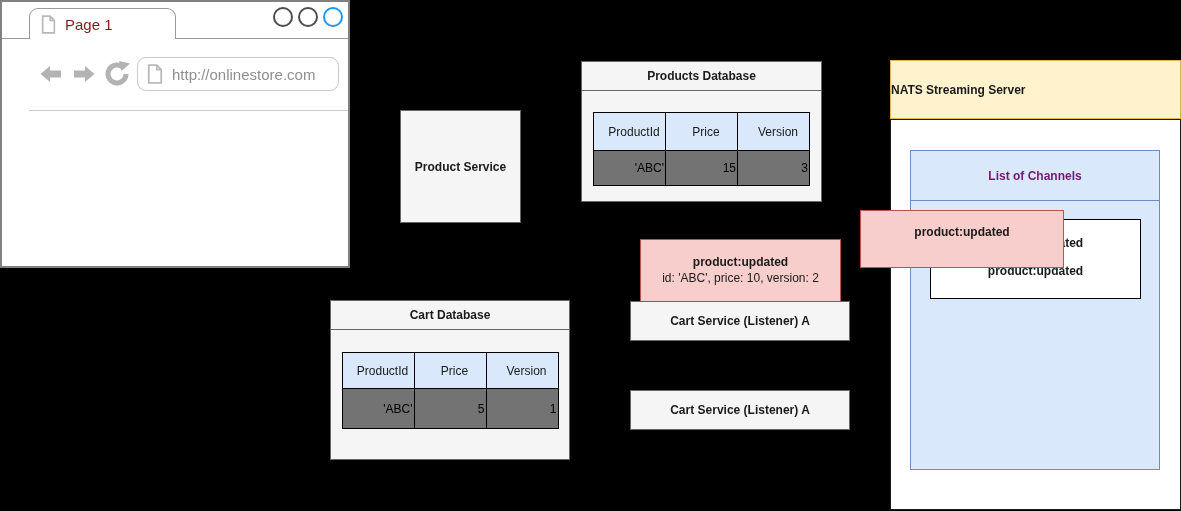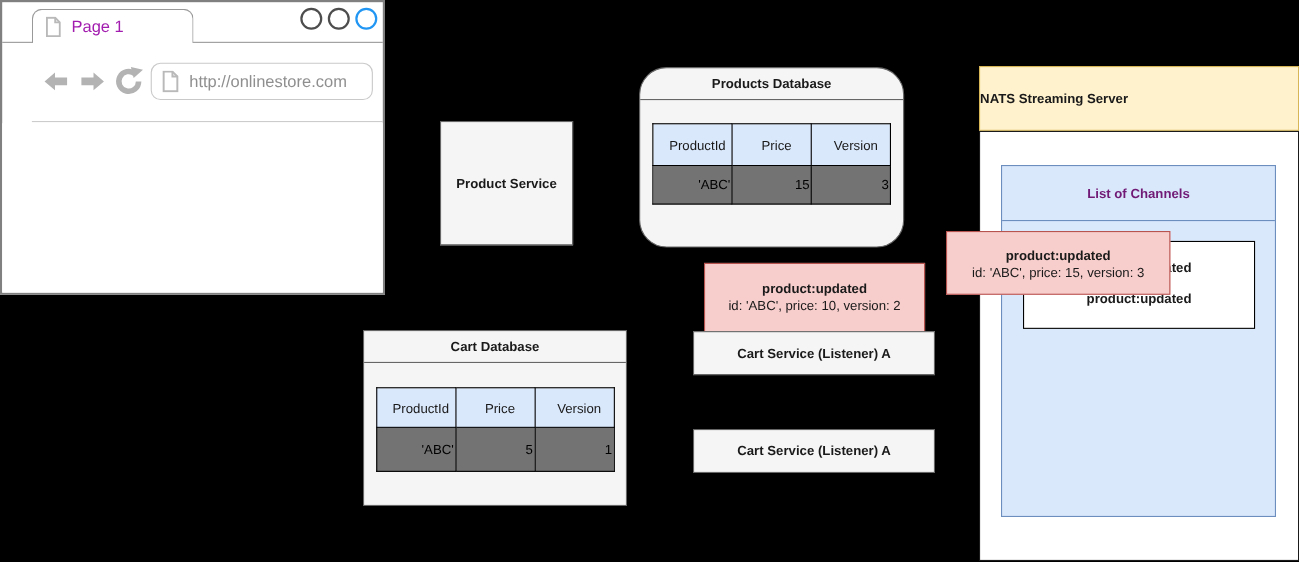--- a/index.html
+++ b/index.html
@@ -7,21 +7,21 @@
     position:relative;width:1181px;height:511px;background:#000;
     font-family:"Liberation Sans","DejaVu Sans",sans-serif;overflow:hidden;
   }
   
   .browser{position:absolute;left:0;top:0;width:350px;height:268px;background:#fff;
     border:2px solid #808080;box-sizing:border-box;}
   .tabbar{position:absolute;left:0;right:0;top:0;height:36px;border-bottom:1px solid #999;}
   .tab{position:absolute;left:27px;top:6px;width:147px;height:31px;background:#fff;
     border:1px solid #999;border-bottom:none;border-radius:9px 9px 0 0;display:flex;
     align-items:center;gap:9px;padding-left:11px;box-sizing:border-box;z-index:2;}
-  .tab-label{font-size:15px;color:#a21caf;}
+  .tab-label{font-size:15px;color:#7f1d1d;}
   .win-circles{position:absolute;top:5px;right:5px;display:flex;gap:5px;z-index:2;}
   .circle{width:20px;height:20px;border-radius:50%;border:2px solid #4d4d4d;
     box-sizing:border-box;background:#fff;}
   .circle.blue{border-color:#2196F3;}
   .toolbar{position:absolute;left:0;right:0;top:36px;height:73px;border-bottom:1px solid #ccc;
     display:flex;align-items:center;gap:7px;padding:0 9px;box-sizing:border-box;margin-left:27px;}
   .urlbox{flex:1;height:34px;border:1px solid #c9c9c9;border-radius:9px;display:flex;
     align-items:center;gap:9px;padding:0 9px;box-sizing:border-box;background:#fff;}
   .url-text{font-size:15px;color:#8f8f8f;white-space:nowrap;}
   .browser-content{position:absolute;left:0;right:0;top:110px;bottom:0;background:#fff;}
@@ -35,21 +35,21 @@
   
   .db-box{position:absolute;background:#F5F5F5;border:1px solid #666;box-sizing:border-box;}
   .db-title{height:28px;line-height:28px;text-align:center;border-bottom:1px solid #666;
     font-weight:700;font-size:12px;color:#1a1a1a;}
   .db-table{border-collapse:collapse;margin:21px auto 0;}
   .db-table th{width:60px;height:35px;background:#DAE8FC;border:1px solid #000;
     font-weight:400;font-size:12px;color:#1a1a1a;text-align:center;padding-left:10px;}
   .db-table td{height:32px;border:1px solid #000;background:#737373;font-size:12px;
     text-align:right;color:#000;}
   .red{color:#ff3333;}
-  .products-db{left:581px;top:61px;width:241px;height:164px;border-radius:25px;}
+  .products-db{left:581px;top:61px;width:241px;height:141px;}
   .cart-db{left:330px;top:300px;width:240px;height:160px;}
   .cart-db .db-table{margin-top:22px;}
   .cart-db th{height:33px;}
   .cart-db td{height:37px;}
   
   .nats-header{position:absolute;left:890px;top:60px;width:291px;height:59px;background:#FFF2CC;
     border:1px solid #D6B656;box-sizing:border-box;display:flex;align-items:center;
     justify-content:flex-start;font-size:12px;font-weight:700;color:#1a1a1a;}
   .nats-body{position:absolute;left:890px;top:119px;width:291px;height:391px;background:#fff;
     border:1px solid #1a1a1a;box-sizing:border-box;}
@@ -157,21 +157,20 @@
   <div class="channels">
     <div class="channels-title">List of Channels</div>
   </div>
   <div class="channel-list">
     <div class="channel-entry">product:updated</div>
     <div class="channel-entry">product:updated</div>
   </div>
 
   <div class="note note-v3">
     <div class="note-title">product:updated</div>
-    <div>id: 'ABC', price: 15, version: 3</div>
   </div>
   <div class="note note-v2">
     <div class="note-title">product:updated</div>
     <div>id: 'ABC', price: 10, version: 2</div>
   </div>
 
   <div class="shape gray cart-service-1">
     <span>Cart Service (Listener) A</span>
   </div>
   <div class="shape gray cart-service-2">

